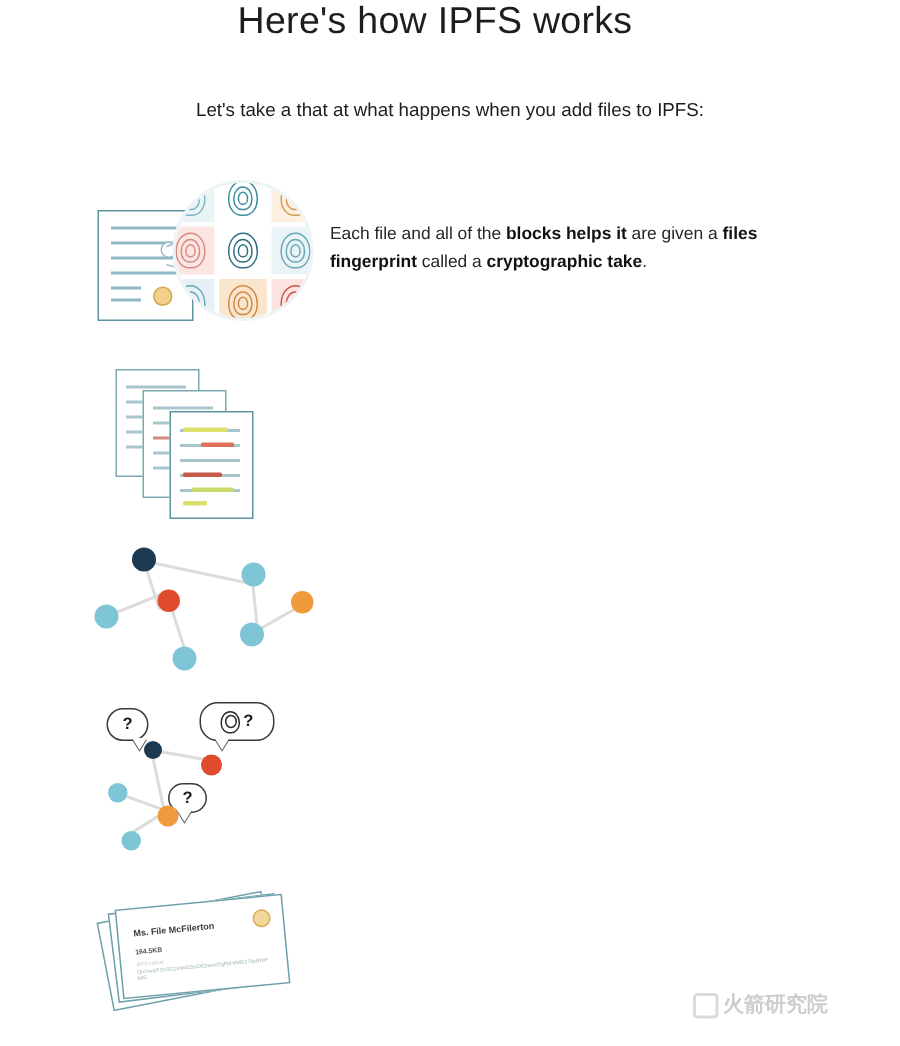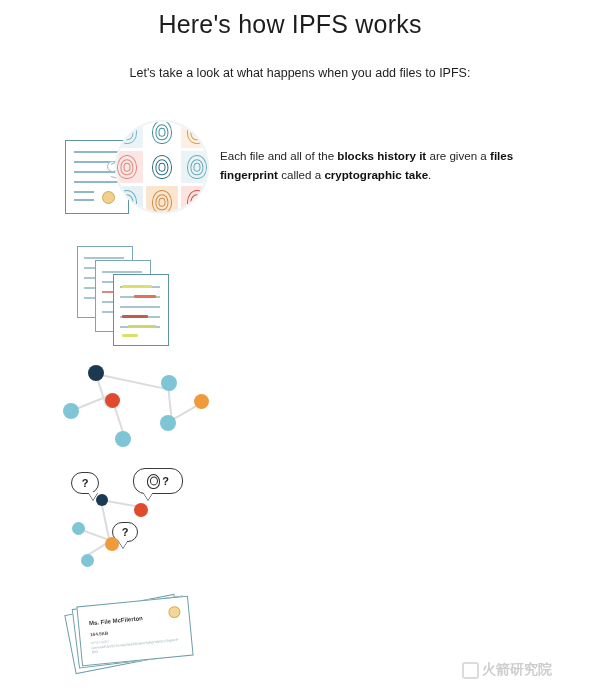--- a/index.html
+++ b/index.html
@@ -7,21 +7,21 @@
     width:600px;height:697px;
     background:#ffffff;
     font-family:"Liberation Sans","DejaVu Sans",sans-serif;
     color:#222222;
     overflow:hidden;
     position:relative;
   }
   .page{position:relative;width:600px;height:697px;}
 
   .title{
-    position:absolute;top:10px;left:0;width:580px;
+    position:absolute;top:0;left:0;width:580px;
     text-align:center;
     font-size:25px;font-weight:400;color:#1d1d1d;
     letter-spacing:0.2px;
   }
   .subtitle{
     position:absolute;top:66px;left:0;width:600px;
     text-align:center;
     font-size:12.5px;font-weight:400;color:#1d1d1d;
   }
 
@@ -184,21 +184,21 @@
     position:absolute;right:2px;bottom:-4px;font-size:5px;color:#d9d9d9;
     letter-spacing:1px;
   }
 </style>
 </head>
 <body>
 
 <div class="page">
 
   <div class="title">Here's how IPFS works</div>
-  <div class="subtitle">Let's take a look at what happens when you add files to IPFS:</div>
+  <div class="subtitle">Let's take a that at what happens when you add files to IPFS:</div>
 
   <div class="rows">
 
     <div class="row r1">
       <div class="art">
         <div class="doc1">
           <div class="ln" style="top:10px;width:44px;"></div>
           <div class="ln" style="top:20px;width:44px;"></div>
           <div class="ln" style="top:30px;width:44px;"></div>
           <div class="ln" style="top:40px;width:44px;"></div>
@@ -234,21 +234,21 @@
               </div>
             <div class="tile" style="background:#fae5cf;">
                 <span class="fp" style="color:#cf8b44;"></span>
               </div>
             <div class="tile" style="background:#fbe3e0;">
                 <span class="fp" style="color:#c9564a;"></span>
               </div>
           </div>
         </div>
       </div>
-      <div class="txt">Each file and all of the <b>blocks history it</b> are given a <b>files fingerprint</b> called a <b>cryptographic take</b>.</div>
+      <div class="txt">Each file and all of the <b>blocks helps it</b> are given a <b>files fingerprint</b> called a <b>cryptographic take</b>.</div>
     </div>
 
     <div class="row r2">
       <div class="art">
         <div class="stack">
           <div class="sdoc d1">
             <div class="ln" style="top:10px;width:40px;"></div>
             <div class="ln" style="top:20px;width:40px;"></div>
             <div class="ln" style="top:30px;width:40px;"></div>
             <div class="ln" style="top:40px;width:40px;"></div>

